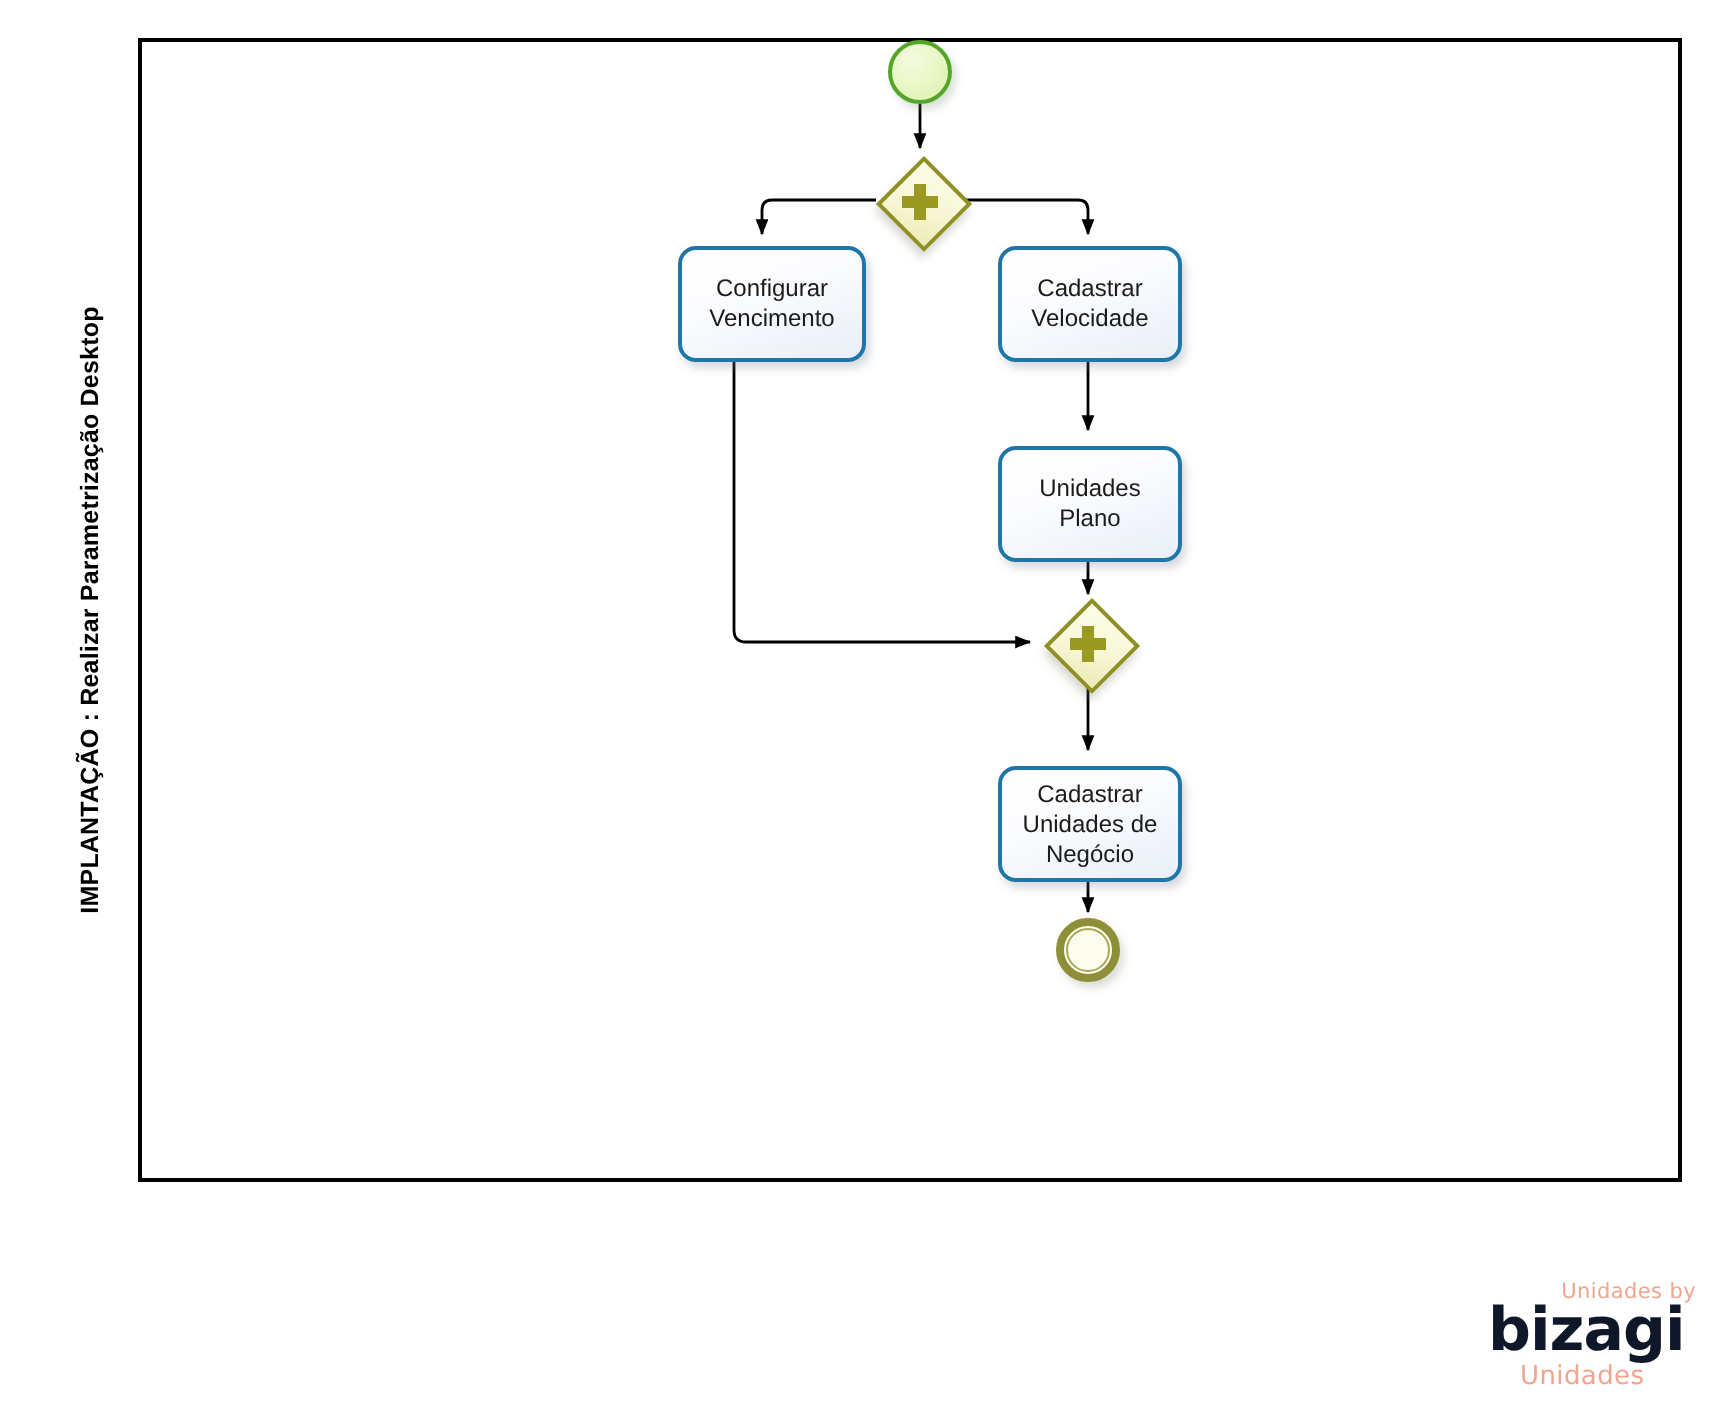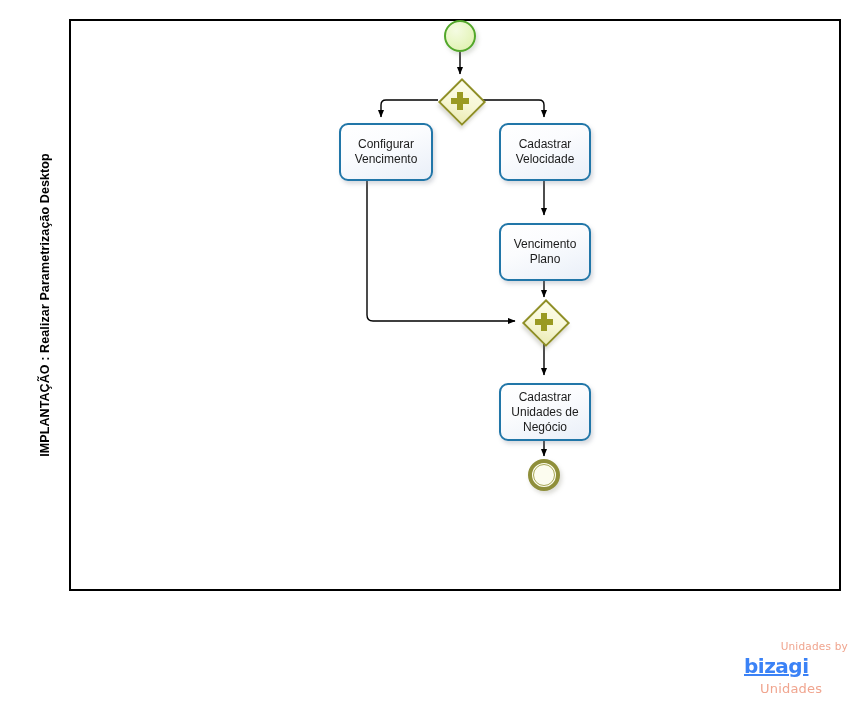--- a/index.html
+++ b/index.html
@@ -167,27 +167,26 @@
     top: 0px;
     font-size: 10.5px;
     color: #f0a58f;
     letter-spacing: 0.2px;
     font-family: "DejaVu Sans", sans-serif;
   }
   .logo-word {
     position: absolute;
     left: 0px;
     top: 11px;
-    font-size: 20px;
+    font-size: 30px;
     line-height: 30px;
     font-weight: bold;
-    color: #3b82f6;
+    color: #0f172a;
     letter-spacing: -0.5px;
     font-family: "DejaVu Sans", sans-serif;
-    text-decoration: underline;
   }
   .logo-sub {
     position: absolute;
     left: 16px;
     top: 41px;
     font-size: 13px;
     color: #f0a58f;
     letter-spacing: 0.2px;
     font-family: "DejaVu Sans", sans-serif;
   }
@@ -243,21 +242,21 @@
       <span class="task-label">Configurar
 Vencimento</span>
     </div>
 
     <div class="task" style="left:499px; top:123px; width:92px; height:58px;">
       <span class="task-label">Cadastrar
 Velocidade</span>
     </div>
 
     <div class="task" style="left:499px; top:223px; width:92px; height:58px;">
-      <span class="task-label">Vencimento Plano</span>
+      <span class="task-label">Unidades Plano</span>
     </div>
 
     <div class="gateway" style="left:522px; top:299px;">
       <div class="diamond"></div>
       <div class="plus-h"></div>
       <div class="plus-v"></div>
     </div>
 
     <div class="task" style="left:499px; top:383px; width:92px; height:58px;">
       <span class="task-label">Cadastrar

